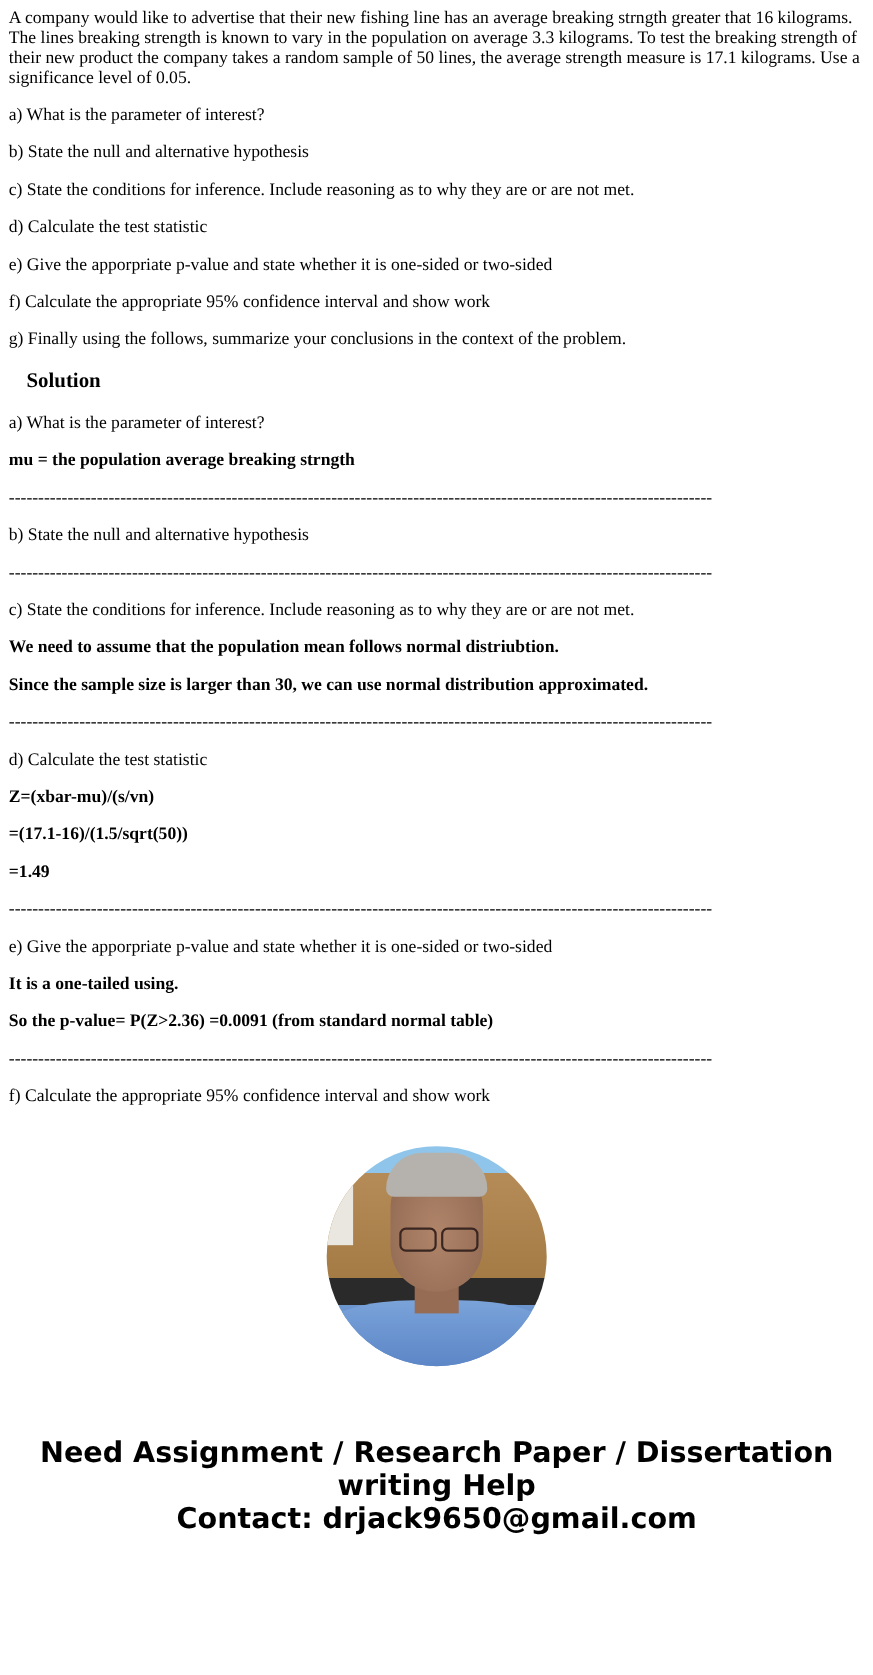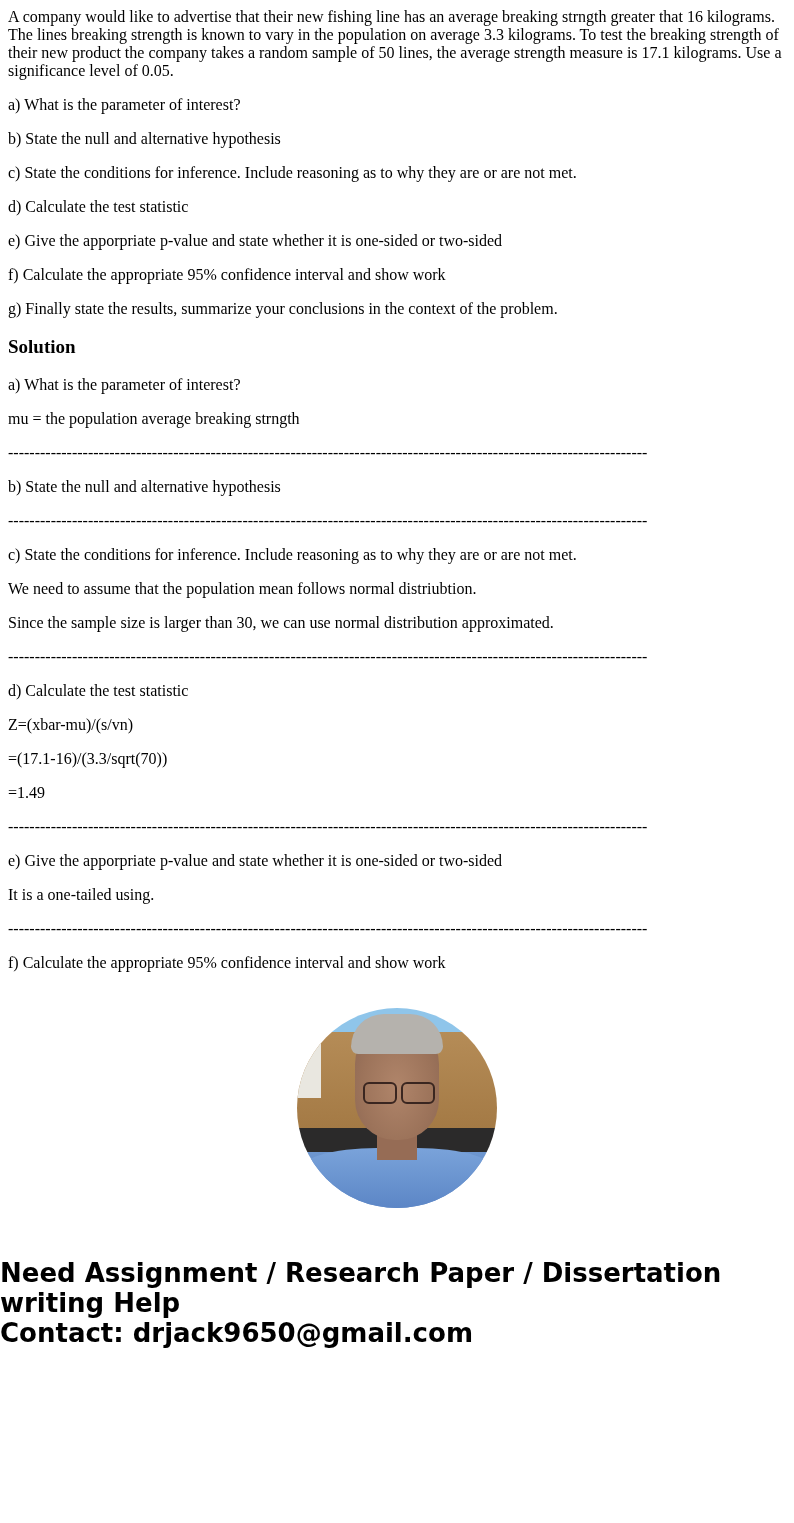--- a/index.html
+++ b/index.html
@@ -9,24 +9,24 @@
       font-size: 16px;
       color: #000000;
       line-height: 18px;
     }
     .content { padding: 8px 8px 0 8px; }
     p { margin: 0 0 16px 0; }
     p.first { margin-bottom: 16px; font-family: Liberation Serif, serif; }
     h3 {
       font-size: 19px;
       font-weight: bold;
-      margin: 18px 0 18px 0;
+      margin: 18px 0 18px 16px;
       line-height: 22px;
     }
-    .b { font-weight: normal; }
+    .b { font-weight: bold; }
     .divider { margin: 0 0 16px 0; letter-spacing: 0; white-space: nowrap; overflow: hidden; }
     .avatar-wrap {
       display: flex; justify-content: center;
       margin-top: 36px;
     }
     .avatar {
       width: 200px; height: 200px; border-radius: 50%;
       overflow: hidden; position: relative;
       background: linear-gradient(180deg, #8fc5ea 0%, #8fc5ea 12%, #b58c57 12%, #a47a45 60%, #2b2a2a 60%, #2b2a2a 72%, #6d96cf 72%, #5a84c4 100%);
     }
@@ -48,64 +48,66 @@
     .avatar .glasses-r { left:104px; }
     .avatar .shirt {
       position:absolute; left:0; top:140px; width:200px; height:60px;
       background: linear-gradient(180deg, #7aa3da, #5c86c6);
       border-radius: 40% 40% 0 0;
     }
     .avatar .neck {
       position:absolute; left:80px; top:118px; width:40px; height:34px; background:#966c55;
     }
     .promo {
-      margin-top: 50px;
+      margin-top: 64px;
+      text-align: center;
       font-family: "DejaVu Sans", sans-serif;
       font-weight: bold;
       font-size: 26px;
       line-height: 30px;
       color: #000;
       padding-bottom: 20px;
     }
   </style>
 </head>
 <body>
 
 <div class="content">
   <p class="first">A company would like to advertise that their new fishing line has an average breaking strngth greater that 16 kilograms. The lines breaking strength is known to vary in the population on average 3.3 kilograms. To test the breaking strength of their new product the company takes a random sample of 50 lines, the average strength measure is 17.1 kilograms. Use a significance level of 0.05.</p>
   <p>a) What is the parameter of interest?</p>
   <p>b) State the null and alternative hypothesis</p>
   <p>c) State the conditions for inference. Include reasoning as to why they are or are not met.</p>
   <p>d) Calculate the test statistic</p>
   <p>e) Give the apporpriate p-value and state whether it is one-sided or two-sided</p>
   <p>f) Calculate the appropriate 95% confidence interval and show work</p>
-  <p>g) Finally state the results, summarize your conclusions in the context of the problem.</p>
+  <p>g) Finally using the follows, summarize your conclusions in the context of the problem.</p>
 
   <h3>Solution</h3>
 
   <p>a) What is the parameter of interest?</p>
   <p class="b">mu = the population average breaking strngth</p>
   <p class="divider">------------------------------------------------------------------------------------------------------------------------</p>
 
   <p>b) State the null and alternative hypothesis</p>
   <p class="divider">------------------------------------------------------------------------------------------------------------------------</p>
 
   <p>c) State the conditions for inference. Include reasoning as to why they are or are not met.</p>
   <p class="b">We need to assume that the population mean follows normal distriubtion.</p>
   <p class="b">Since the sample size is larger than 30, we can use normal distribution approximated.</p>
   <p class="divider">------------------------------------------------------------------------------------------------------------------------</p>
 
   <p>d) Calculate the test statistic</p>
   <p class="b">Z=(xbar-mu)/(s/vn)</p>
-  <p class="b">=(17.1-16)/(3.3/sqrt(70))</p>
+  <p class="b">=(17.1-16)/(1.5/sqrt(50))</p>
   <p class="b">=1.49</p>
   <p class="divider">------------------------------------------------------------------------------------------------------------------------</p>
 
   <p>e) Give the apporpriate p-value and state whether it is one-sided or two-sided</p>
   <p class="b">It is a one-tailed using.</p>
+  <p class="b">So the p-value= P(Z&gt;2.36) =0.0091 (from standard normal table)</p>
   <p class="divider">------------------------------------------------------------------------------------------------------------------------</p>
 
   <p>f) Calculate the appropriate 95% confidence interval and show work</p>
 </div>
 
 <div class="avatar-wrap">
   <div class="avatar">
     <div class="wall-left"></div>
     <div class="shirt"></div>
     <div class="neck"></div>

